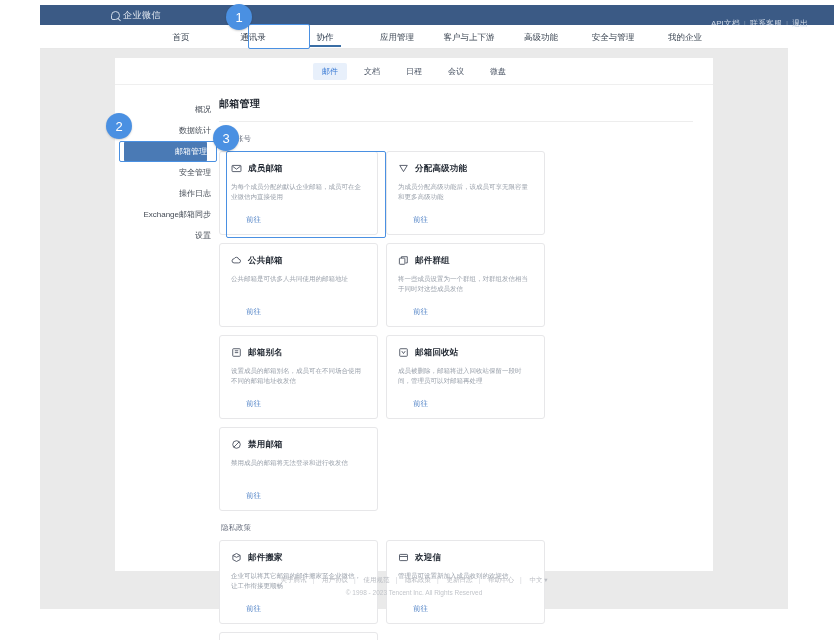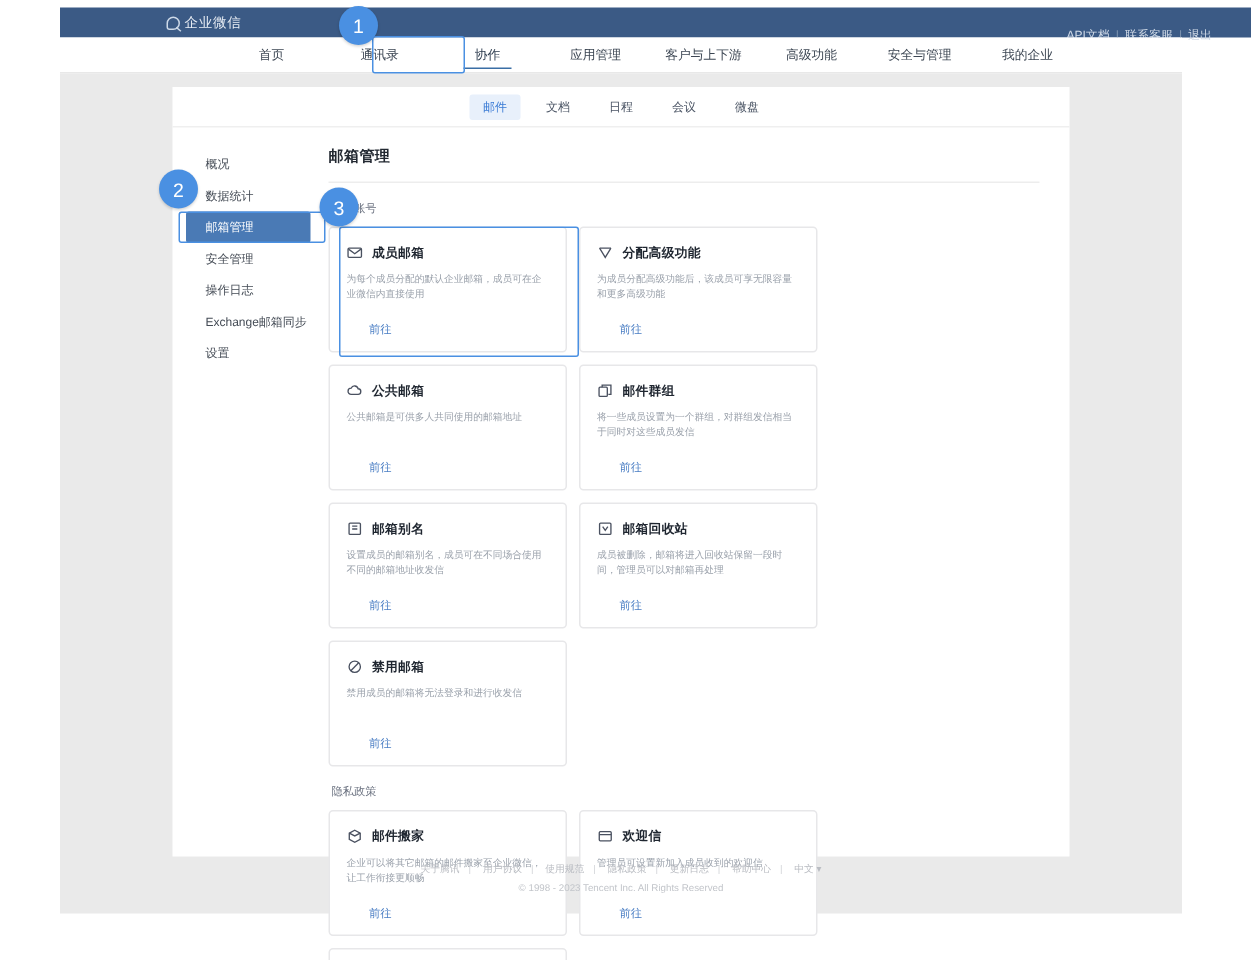--- a/index.html
+++ b/index.html
@@ -20,21 +20,21 @@
   .brand-icon { width: 9px; height: 9px; border: 1.2px solid #cdd9e8; border-radius: 50% 50% 50% 2px; display:inline-block; position: relative; }
   .brand-icon:after { content:""; position:absolute; right:-2px; bottom:-2px; width:4px; height:1.2px; background:#cdd9e8; transform: rotate(40deg); }
   .topbar-right { margin-left: auto; margin-right: 32px; display: flex; align-items: center; gap: 4px; color: #cfd9e6; font-size: 8px; margin-top: 16px; }
   .topbar-right .sep { color: #7e94b0; }
   .topbar-right a { color: #cfd9e6; text-decoration: none; }
 
   
   .mainnav {
     position: absolute; left: 40px; top: 25px; width: 748px; height: 24px;
     background: #ffffff; border-bottom: 1px solid #e8e8e8;
-    display: flex; align-items: flex-end;
+    display: flex; align-items: center;
   }
   .mainnav-inner { display: flex; align-items: center; margin-left: 105px; gap: 0; }
   .nav-item {
     font-size: 8.5px; color: #3c4653; padding: 0 0; width: 72px; text-align: center;
     line-height: 24px; height: 24px; cursor: pointer; position: relative;
   }
   .nav-item.active { color: #2b3a4d; font-weight: normal; }
   .nav-item.active:after {
     content: ""; position: absolute; left: 20px; right: 20px; bottom: 2px; height: 1.5px; background: #3a6ea5;
   }
@@ -59,21 +59,21 @@
     background: #ffffff;
   }
   
   .subtabs { height: 27px; display: flex; align-items: center; justify-content: center; gap: 8px; border-bottom: 1px solid #efefef; }
   .subtab { font-size: 8px; color: #4a5464; padding: 3px 9px; border-radius: 2px; cursor: pointer; }
   .subtab.active { background: #e8f0fb; color: #3a7bd5; }
 
   .content-row { display: flex; height: 485px; }
 
   
-  .sidebar { width: 96px; padding-top: 14px; flex-shrink: 0; }
+  .sidebar { width: 96px; padding-top: 14px; flex-shrink: 0; text-align: right; }
   .side-item {
     font-size: 8px; color: #444b55; height: 21px; line-height: 21px;
     padding-left: 22px; cursor: pointer; white-space: nowrap;
   }
   .side-item.active {
     background: #4a7ab5; color: #ffffff; border-radius: 2px;
     margin: 0 4px 0 9px; padding-left: 13px;
   }
 
   

